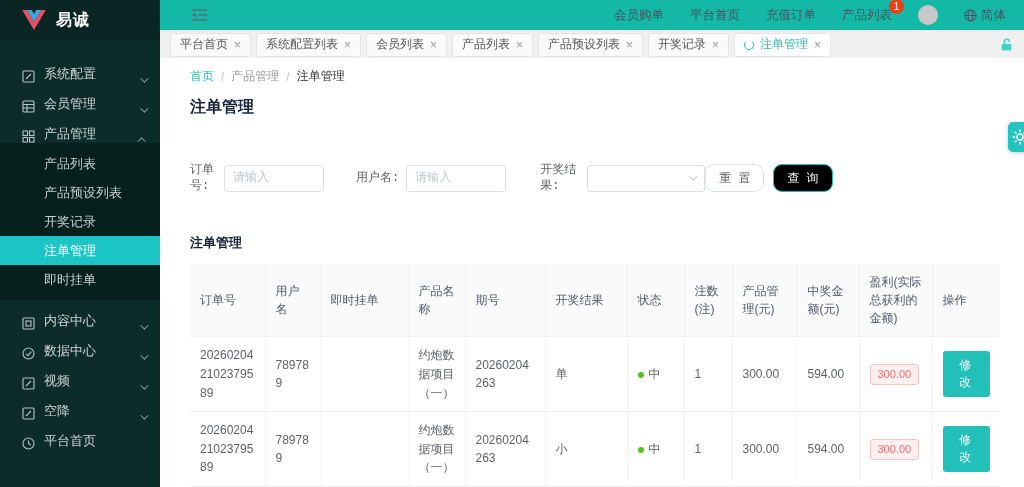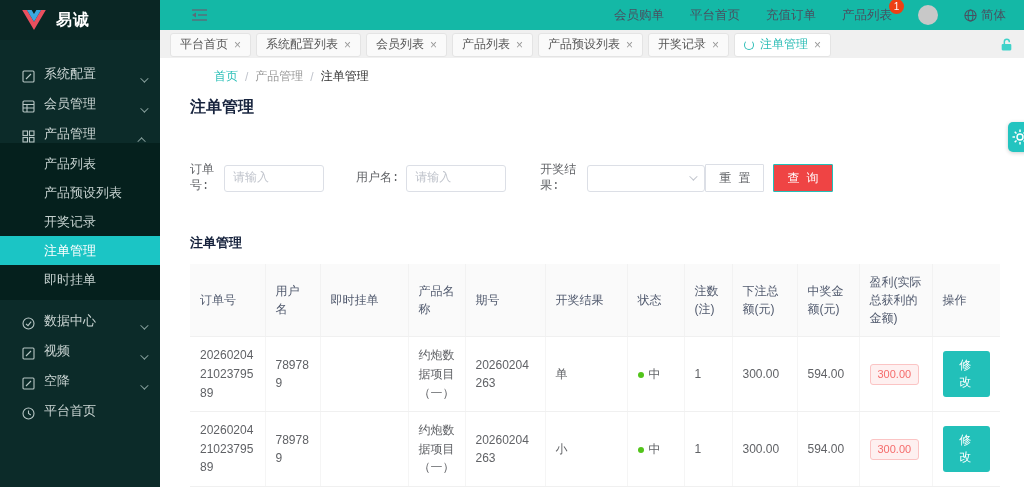--- a/index.html
+++ b/index.html
@@ -34,37 +34,37 @@
 
   .tabbar { height:34px; background:#f0f0f0; display:flex; align-items:center; padding:0 10px; gap:5px; }
   .tab { height:24px; display:flex; align-items:center; gap:6px; background:#fafafa; border:1px solid #e4e4e4; border-radius:3px; padding:0 9px; font-size:12px; color:#555; cursor:pointer; white-space:nowrap; }
   .tab .x { color:#9a9a9a; font-size:12px; cursor:pointer; }
   .tab.active { background:#fff; color:#2cbdb6; }
   .spinner { width:10px; height:10px; border:1.5px solid #2cbdb6; border-top-color:transparent; border-radius:50%; }
   .lock { margin-left:auto; cursor:pointer; display:flex; align-items:center; }
 
   .content { flex:1; padding:10px 24px 0 30px; position:relative; }
   .breadcrumb { font-size:12px; color:#999; display:flex; gap:7px; align-items:center; }
-  .breadcrumb .home { color:#28bfb7; cursor:pointer;margin-left:24px; }
+  .breadcrumb .home { color:#28bfb7; cursor:pointer; }
   .breadcrumb .sep { color:#c0c4cc; }
   .breadcrumb .current { color:#333; }
   .page-title { font-size:16px; font-weight:bold; color:#17233d; margin-top:12px; }
 
   
   .filters { margin-top:44px; display:flex; align-items:center; font-size:12px; color:#606266;font-family:Liberation Mono, monospace; }
   .fgroup { display:flex; align-items:center; gap:7px; }
   .flabel { line-height:1.35; }
   .flabel.w26 { width:27px; }
   .flabel.w40 { width:40px; }
   .finput { width:100px; height:27px; border:1px solid #dcdfe6; border-radius:3px; padding:0 8px; font-size:12px; color:#606266; outline:none; font-family:inherit; }
   .finput::placeholder { color:#c0c4cc; }
   .fselect { height:27px; border:1px solid #dcdfe6; border-radius:3px; display:flex; align-items:center; justify-content:flex-end; padding-right:9px; cursor:pointer; background:#fff; }
   .fselect .chev2 { width:6px; height:6px; border-right:1px solid #c0c4cc; border-bottom:1px solid #c0c4cc; transform:rotate(45deg) translateY(-2px); }
-  .btn { height:28px; border-radius:1px; font-size:12px; padding:0 13px; cursor:pointer; border:1px solid #dcdfe6; background:#fff; color:#606266; font-family:inherit; }
-  .btn.primary { background:#ef4444; border-color:#22c0b9; color:#fff; }
+  .btn { height:28px; border-radius:9px; font-size:12px; padding:0 13px; cursor:pointer; border:1px solid #dcdfe6; background:#fff; color:#606266; font-family:inherit; }
+  .btn.primary { background:#000000; border-color:#22c0b9; color:#fff; }
 
   
   .section-title { margin-top:40px; font-size:13px; font-weight:bold; color:#17233d; }
   table { margin-top:12px; width:810px; border-collapse:collapse; table-layout:fixed; font-size:12px; color:#606266; }
   thead th { background:#fafafa; color:#515a6e; font-weight:normal; text-align:left; padding:9px 10px; border-bottom:1px solid #f0f0f0; border-right:1px solid #f2f2f2; line-height:1.5; }
   tbody td { padding:9px 10px; border-bottom:1px solid #f0f0f0; border-right:1px solid #f5f5f5; line-height:1.55; word-break:break-all; background:#fff; }
   thead th:last-child, tbody td:last-child { border-right:none; }
   .dot { display:inline-block; width:6px; height:6px; border-radius:50%; margin-right:5px; vertical-align:middle; }
   .dot.win { background:#52c41a; }
   .tag { display:inline-block; font-size:11px; padding:1px 7px; border-radius:3px; border:1px solid; white-space:nowrap; }
@@ -118,20 +118,30 @@
           </span>
         <span class="label">产品管理</span>
         <span class="chev up"></span>
       </div>
       <div class="submenu">
         <div class="submenu-item">产品列表</div>
         <div class="submenu-item">产品预设列表</div>
         <div class="submenu-item">开奖记录</div>
         <div class="submenu-item active">注单管理</div>
         <div class="submenu-item">即时挂单</div>
+      </div>
+      <div class="menu-item">
+        <span class="micon">
+            <svg width="13" height="13" viewBox="0 0 13 13" fill="none" stroke="#b8c7c5" stroke-width="1.1">
+              <rect x="1" y="1" width="11" height="11" rx="1"></rect>
+              <rect x="4" y="4" width="5" height="5"></rect>
+            </svg>
+          </span>
+        <span class="label">内容中心</span>
+        <span class="chev down"></span>
       </div>
       <div class="menu-item">
         <span class="micon">
             <svg width="13" height="13" viewBox="0 0 13 13" fill="none" stroke="#b8c7c5" stroke-width="1.1">
               <circle cx="6.5" cy="6.5" r="5.5"></circle>
               <path d="M4 6.8 L6 8.6 L9.2 4.6"></path>
             </svg>
           </span>
         <span class="label">数据中心</span>
         <span class="chev down"></span>
@@ -285,21 +295,21 @@
         <thead>
           <tr>
             <th>订单号</th>
             <th>用户名</th>
             <th>即时挂单</th>
             <th>产品名称</th>
             <th>期号</th>
             <th>开奖结果</th>
             <th>状态</th>
             <th>注数(注)</th>
-            <th>下注总额(元)</th>
+            <th>产品管理(元)</th>
             <th>中奖金额(元)</th>
             <th>盈利(实际总获利的金额)</th>
             <th>操作</th>
           </tr>
         </thead>
         <tbody>
           <tr>
             <td>202602042102379589</td>
             <td>789789</td>
             <td></td>

